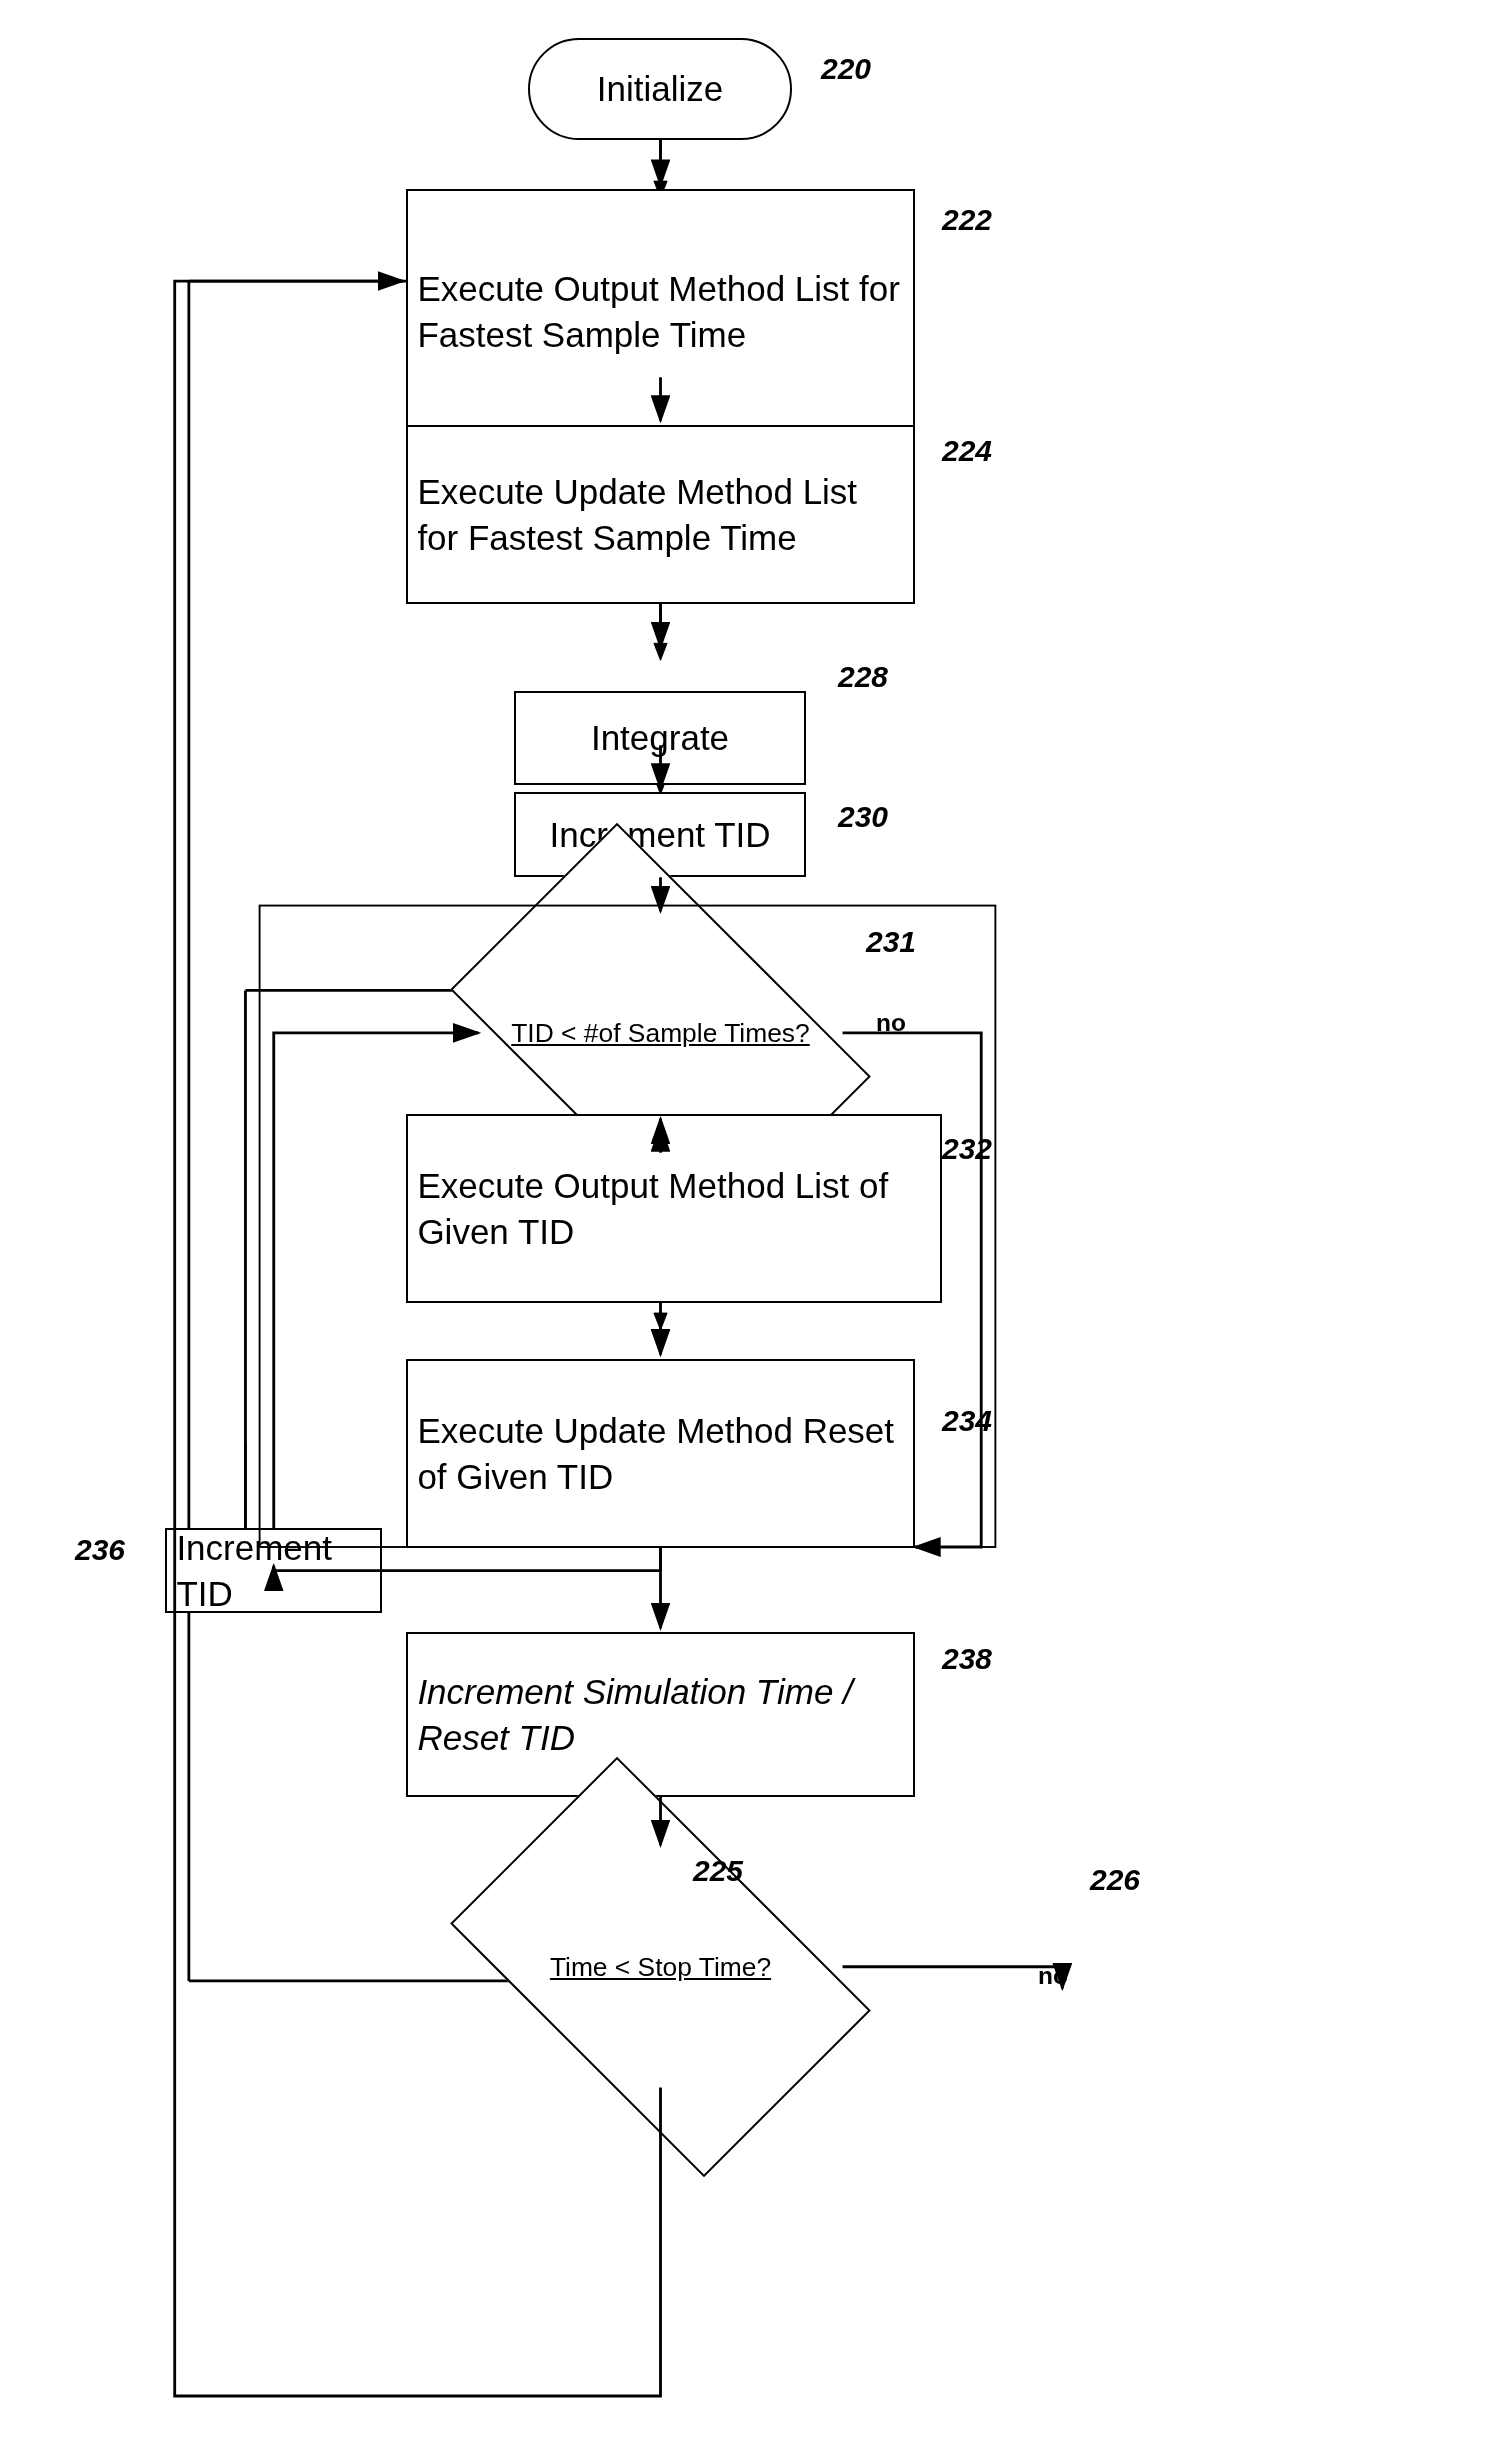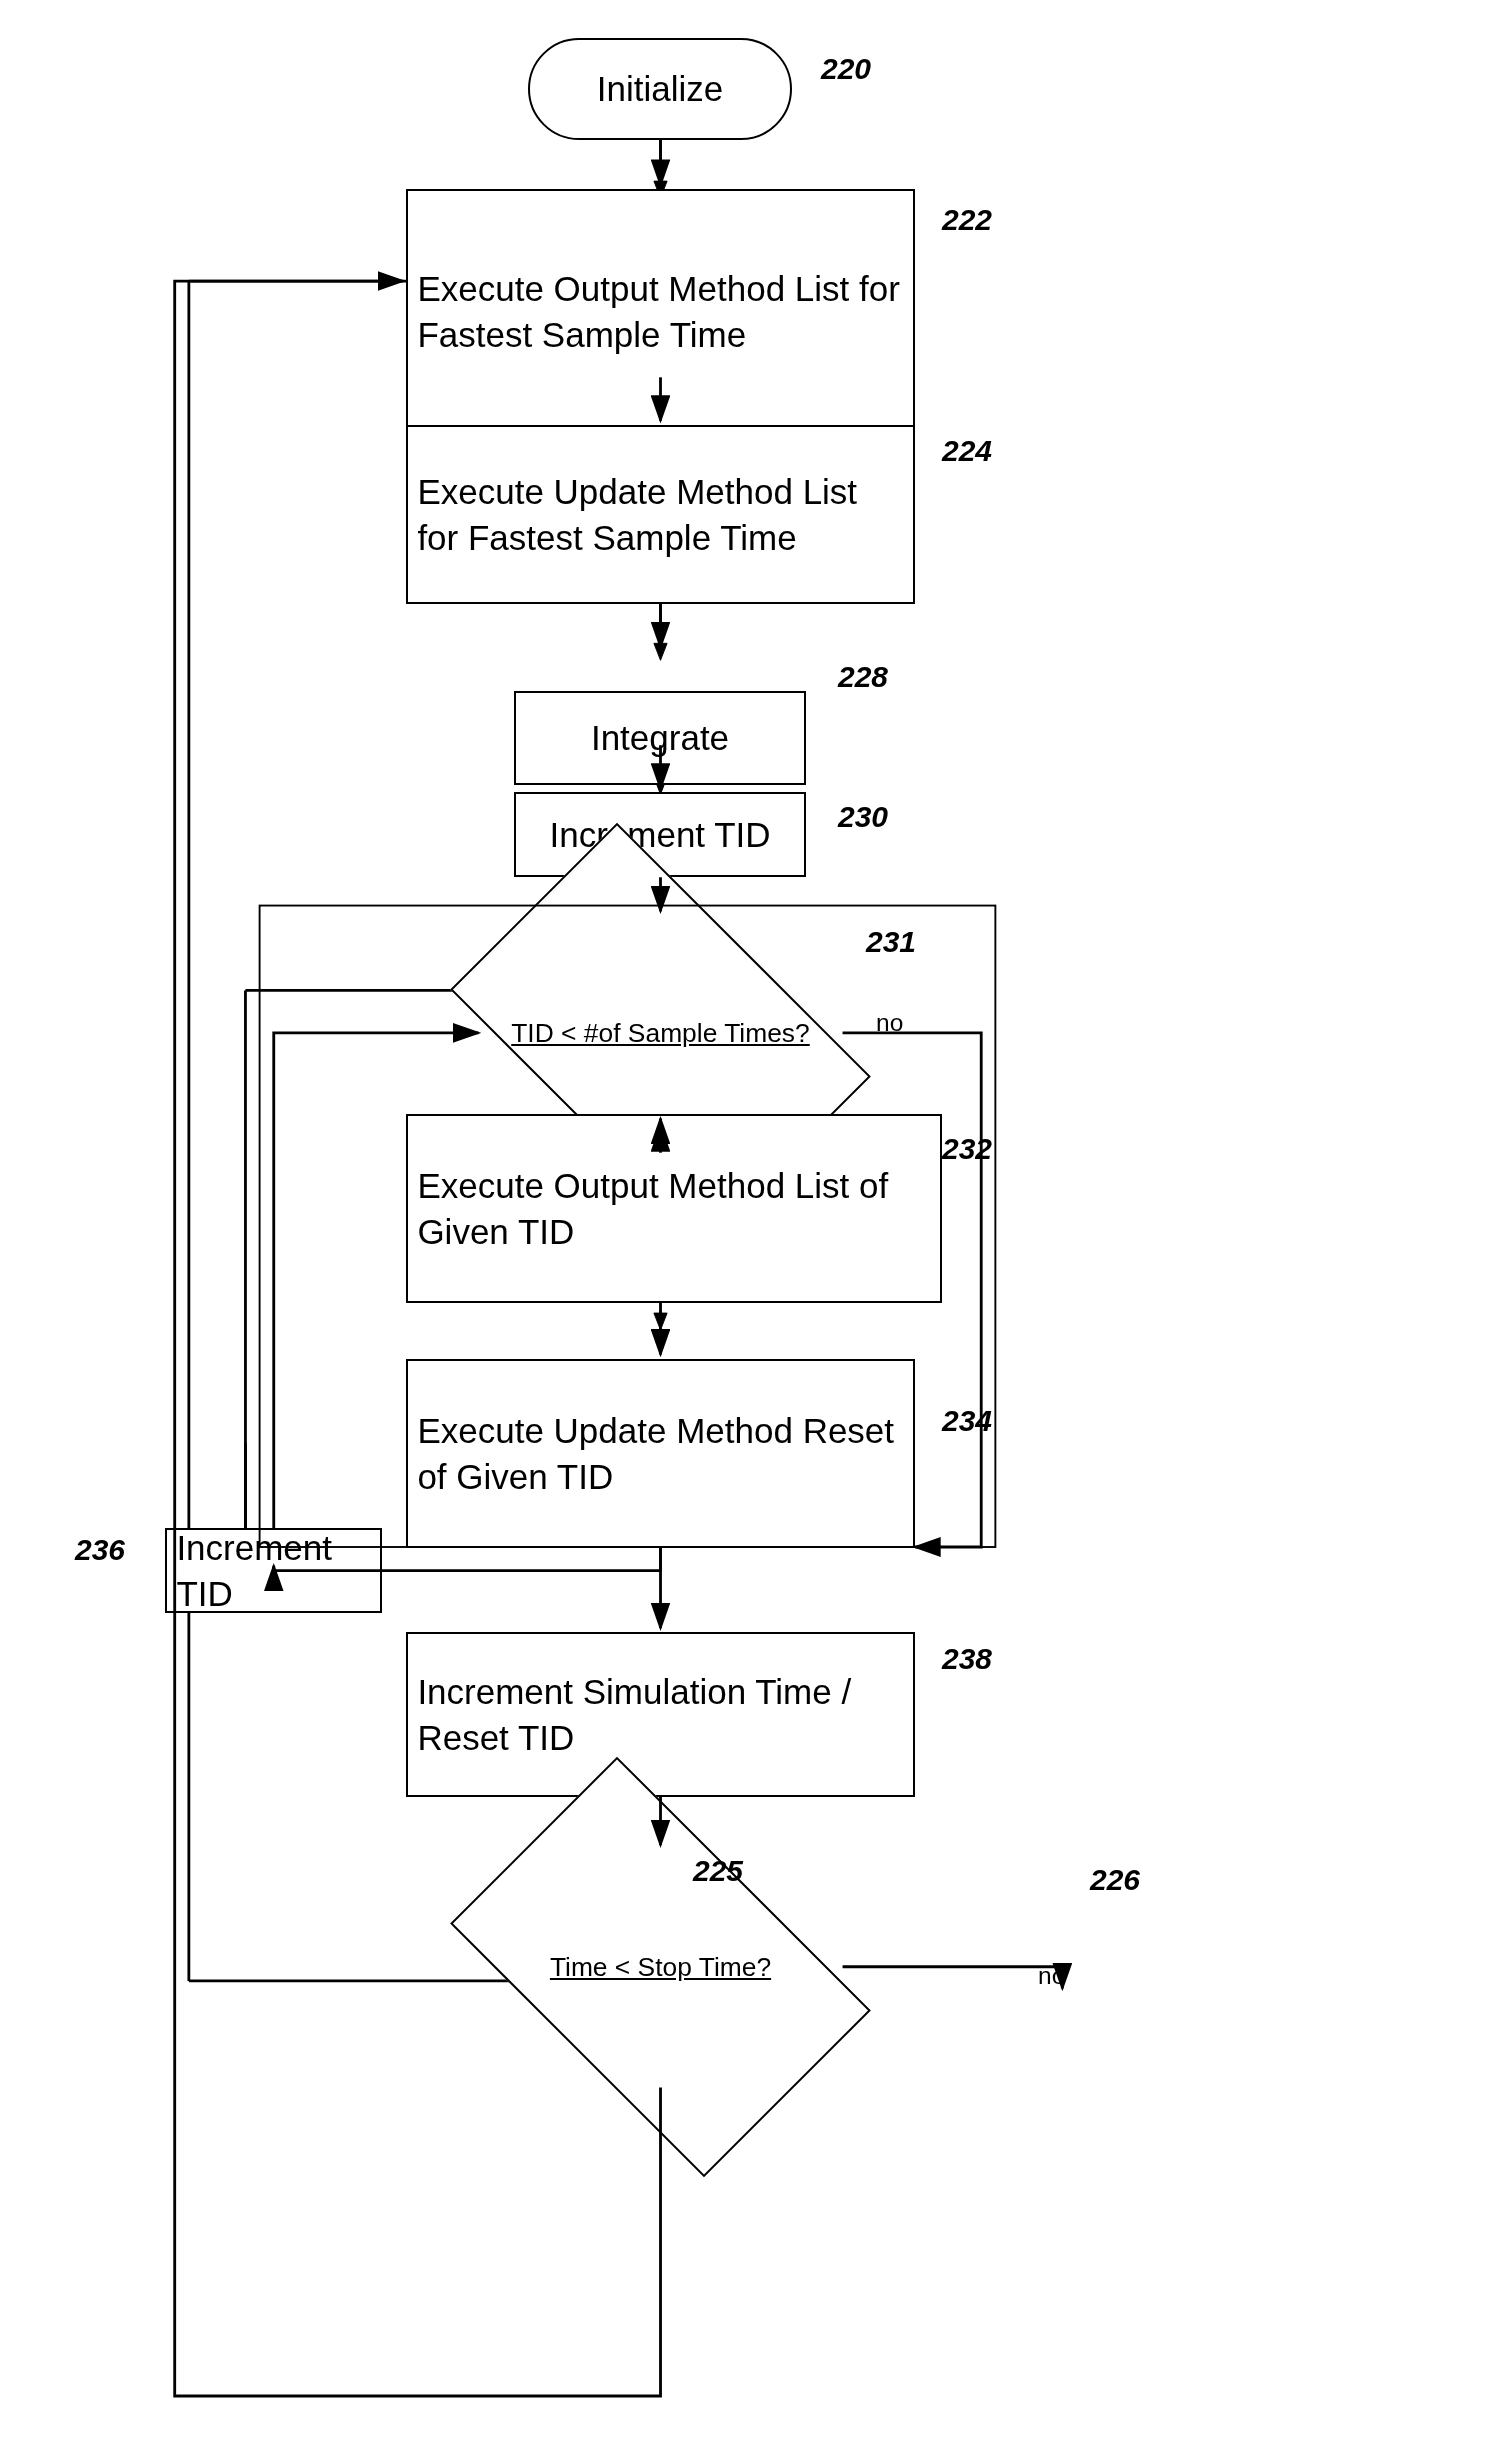--- a/index.html
+++ b/index.html
@@ -77,21 +77,21 @@
       stroke-width: 3;
       fill: none;
     }
     svg.arrows polygon {
       fill: #000;
       stroke: #000;
     }
     .text-label {
       position: absolute;
       font-size: 24.5px;
-      font-weight: normal;
+      font-weight: bold;
     }
   </style>
 </head>
 <body>
 
 <div class="diagram">
 
   <svg class="arrows" viewBox="0 0 1594 2610" width="1504" height="2462">
 
     <line x1="700" y1="148" x2="700" y2="195"></line>
@@ -199,21 +199,21 @@
     <span>234</span>
   </div>
 
   <div class="box" style="left:165px; top:1528px; width:217px; height:85px;">
     <span>Increment TID</span>
   </div>
   <div class="label" style="left:75px; top:1533px; font-style:italic; font-weight:bold; font-size:30px;">
     <span>236</span>
   </div>
 
-  <div class="box" style="left:406px; top:1632px; width:509px; height:165px;">
+  <div class="box" style="left:406px; top:1632px; width:509px; height:165px;font-style:italic;">
     <span>Increment Simulation
 Time / Reset TID</span>
   </div>
   <div class="label" style="left:942px; top:1642px;">
     <span>238</span>
   </div>
 
   <div class="diamond-container" style="left:481px; top:1849px; width:359px; height:236px;">
     <div class="diamond"></div>
     <div class="diamond-text">

